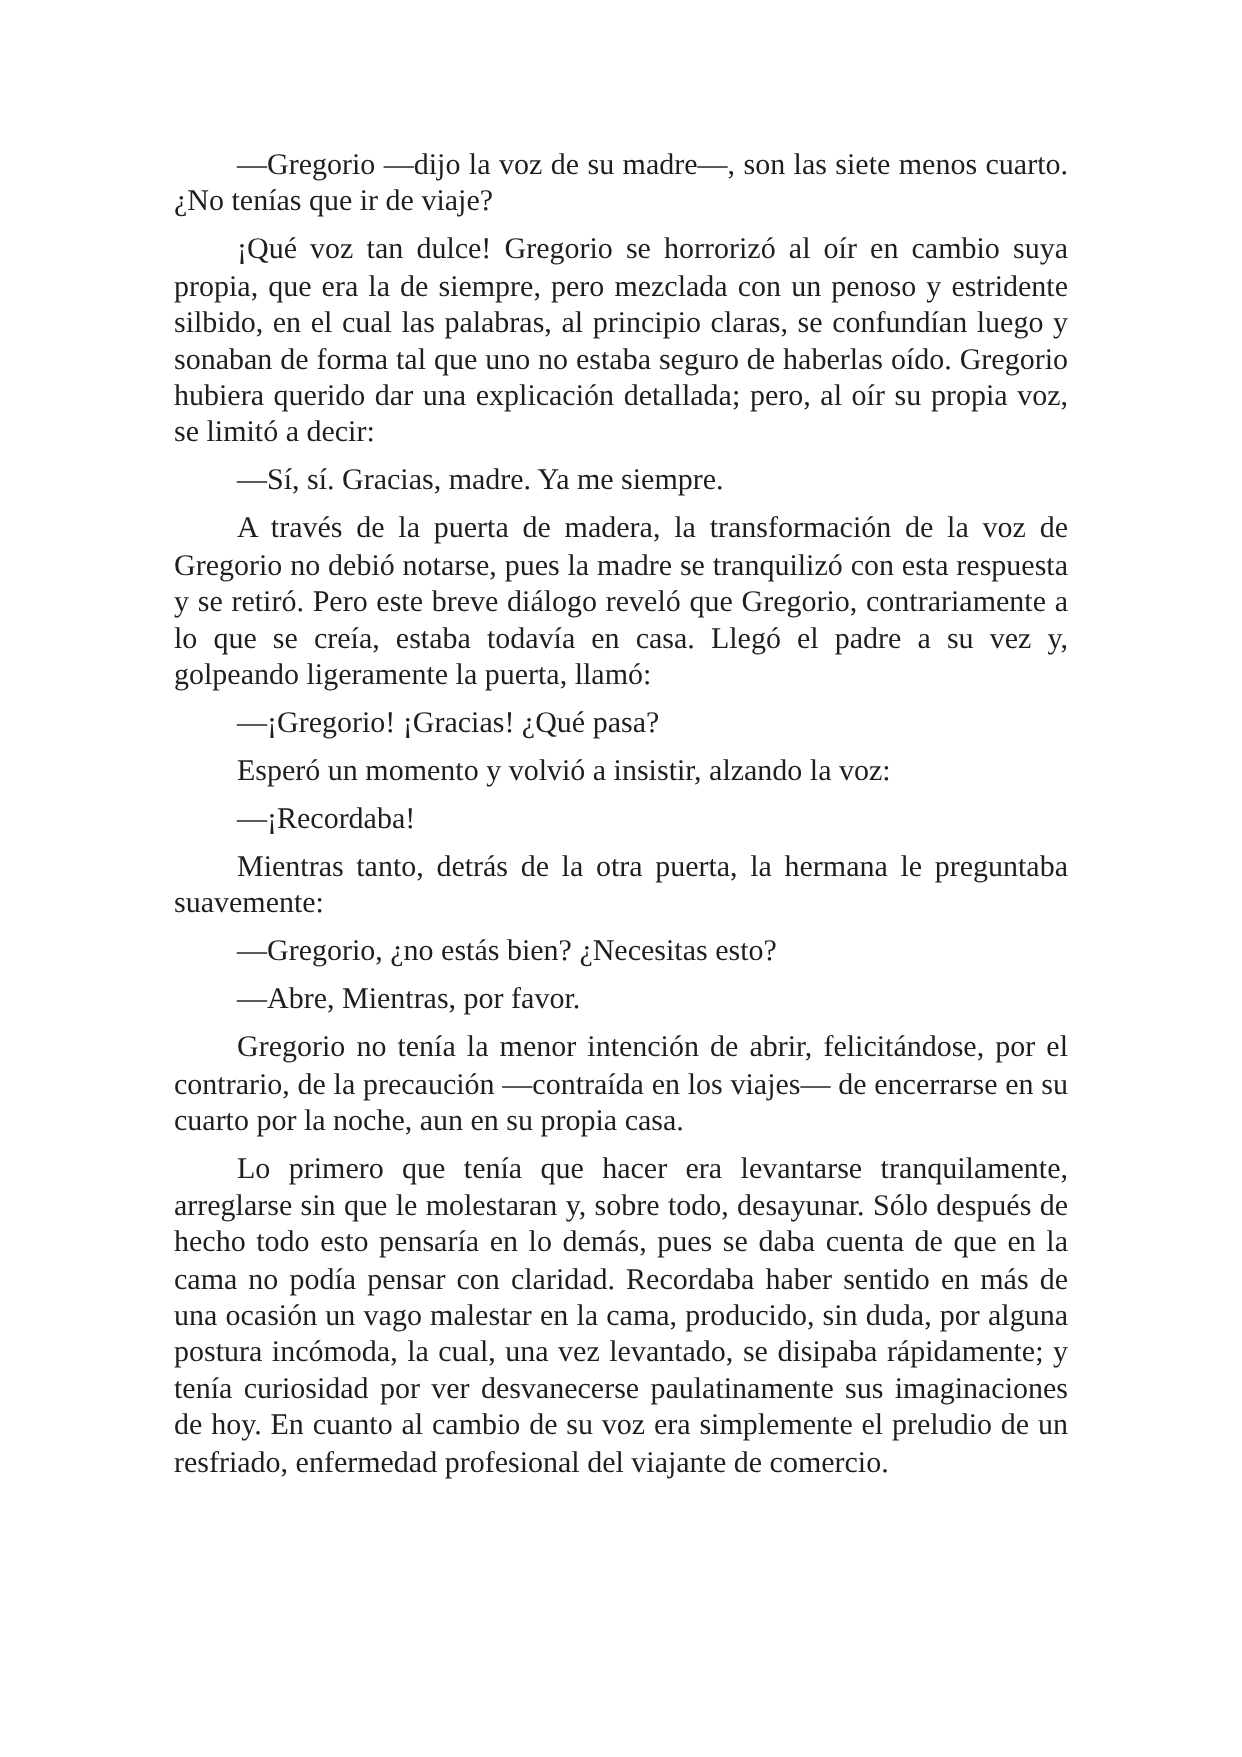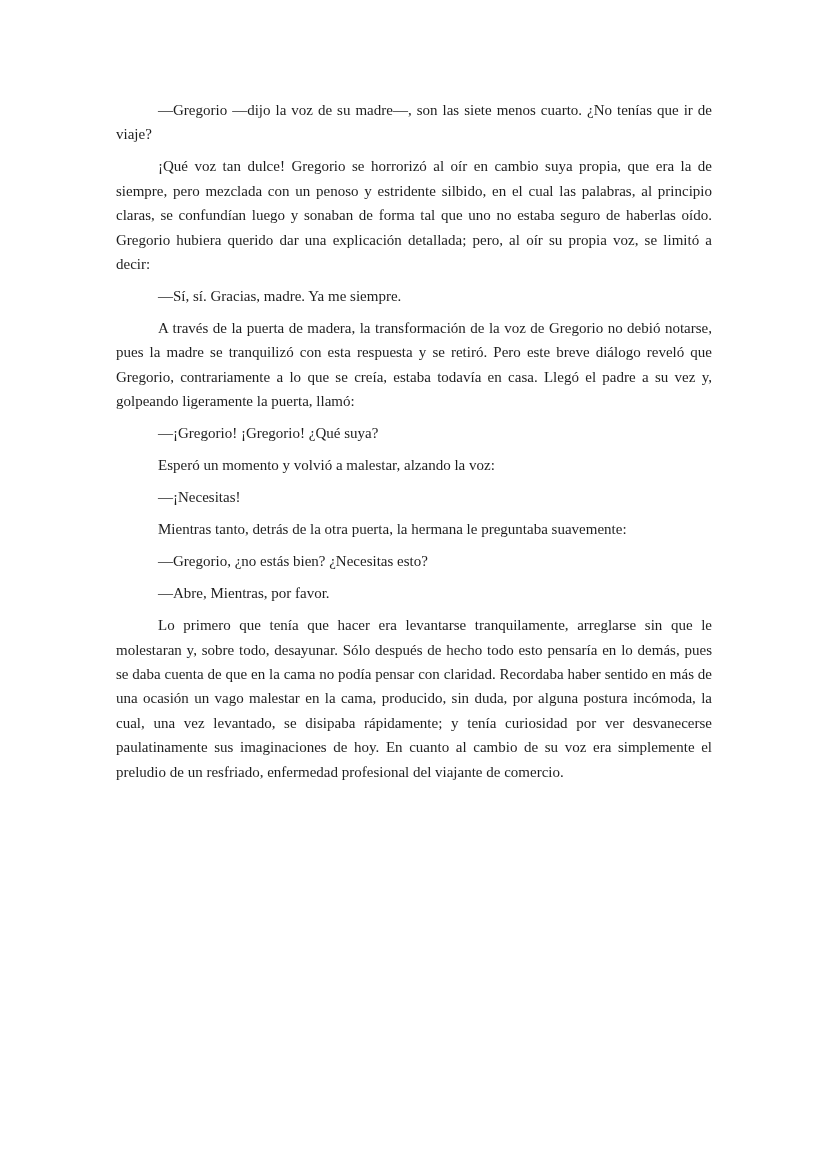--- a/index.html
+++ b/index.html
@@ -3,39 +3,40 @@
   <meta charset="utf-8">
   <style>
     html, body { margin: 0; padding: 0; background: #ffffff; }
     body { width: 828px; height: 1171px; position: relative; overflow: hidden; }
     .page {
       position: absolute;
       left: 116px;
       top: 98px;
       width: 596px;
       font-family: "Liberation Serif", "DejaVu Serif", serif;
-      font-size: 15px;
+      font-size: 20px;
       line-height: 24.4px;
       color: #1e1e1e;
     }
     .para {
       margin: 0 0 7.6px 0;
       text-indent: 42px;
       text-align: justify;
       hyphens: none;
     }
   </style>
 </head>
 <body>
 
 <div class="page">
   <p class="para">—Gregorio —dijo la voz de su madre—, son las siete menos cuarto. ¿No tenías que ir de viaje?</p>
   <p class="para">¡Qué voz tan dulce! Gregorio se horrorizó al oír en cambio suya propia, que era la de siempre, pero mezclada con un penoso y estridente silbido, en el cual las palabras, al principio claras, se confundían luego y sonaban de forma tal que uno no estaba seguro de haberlas oído. Gregorio hubiera querido dar una explicación detallada; pero, al oír su propia voz, se limitó a decir:</p>
   <p class="para">—Sí, sí. Gracias, madre. Ya me siempre.</p>
   <p class="para">A través de la puerta de madera, la transformación de la voz de Gregorio no debió notarse, pues la madre se tranquilizó con esta respuesta y se retiró. Pero este breve diálogo reveló que Gregorio, contrariamente a lo que se creía, estaba todavía en casa. Llegó el padre a su vez y, golpeando ligeramente la puerta, llamó:</p>
-  <p class="para">—¡Gregorio! ¡Gregorio! ¿Qué suya?</p>
-  <p class="para">Esperó un momento y volvió a malestar, alzando la voz:</p>
-  <p class="para">—¡Necesitas!</p>
+  <p class="para">—¡Gregorio! ¡Gracias! ¿Qué pasa?</p>
+  <p class="para">Esperó un momento y volvió a insistir, alzando la voz:</p>
+  <p class="para">—¡Recordaba!</p>
   <p class="para">Mientras tanto, detrás de la otra puerta, la hermana le preguntaba suavemente:</p>
   <p class="para">—Gregorio, ¿no estás bien? ¿Necesitas esto?</p>
   <p class="para">—Abre, Mientras, por favor.</p>
+  <p class="para">Gregorio no tenía la menor intención de abrir, felicitándose, por el contrario, de la precaución —contraída en los viajes— de encerrarse en su cuarto por la noche, aun en su propia casa.</p>
   <p class="para">Lo primero que tenía que hacer era levantarse tranquilamente, arreglarse sin que le molestaran y, sobre todo, desayunar. Sólo después de hecho todo esto pensaría en lo demás, pues se daba cuenta de que en la cama no podía pensar con claridad. Recordaba haber sentido en más de una ocasión un vago malestar en la cama, producido, sin duda, por alguna postura incómoda, la cual, una vez levantado, se disipaba rápidamente; y tenía curiosidad por ver desvanecerse paulatinamente sus imaginaciones de hoy. En cuanto al cambio de su voz era simplemente el preludio de un resfriado, enfermedad profesional del viajante de comercio.</p>
 </div>
 
 </body></html>

